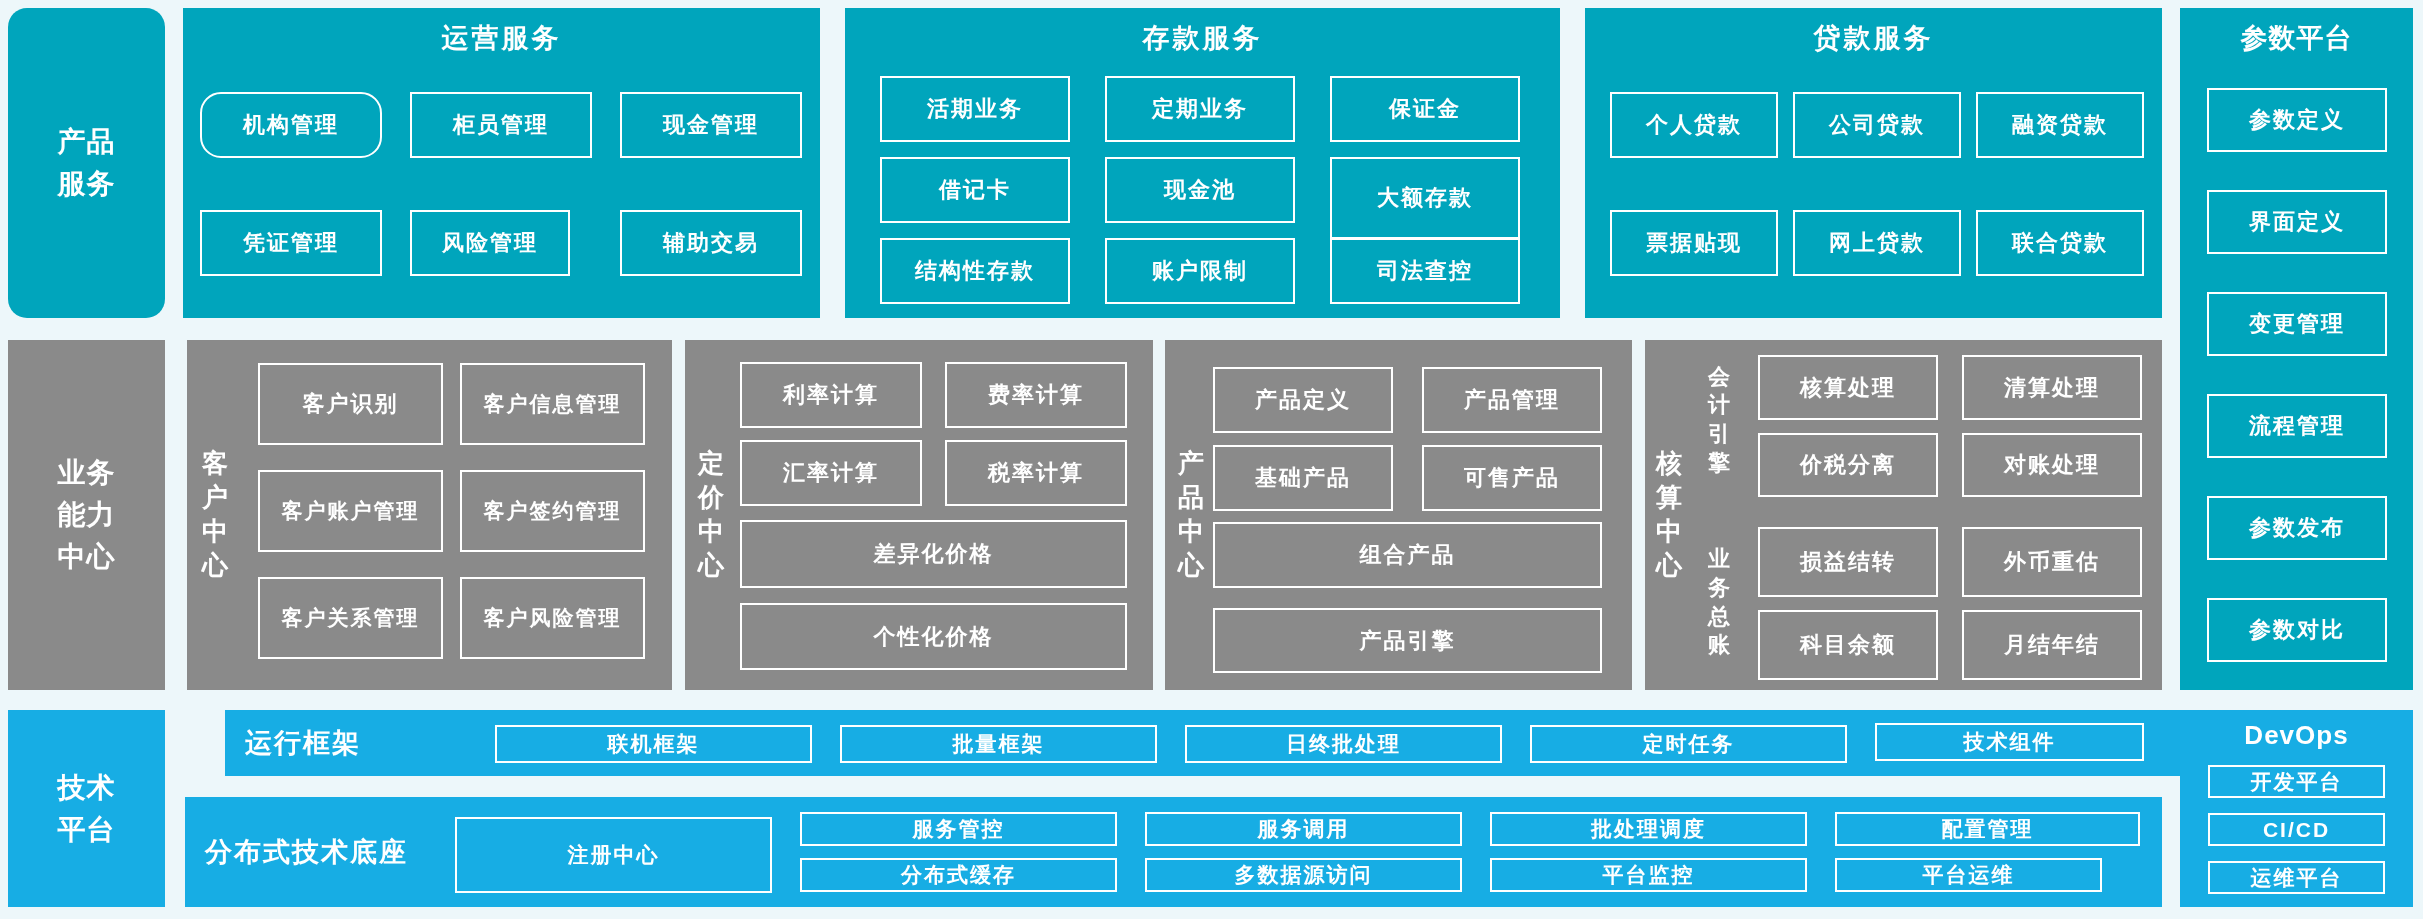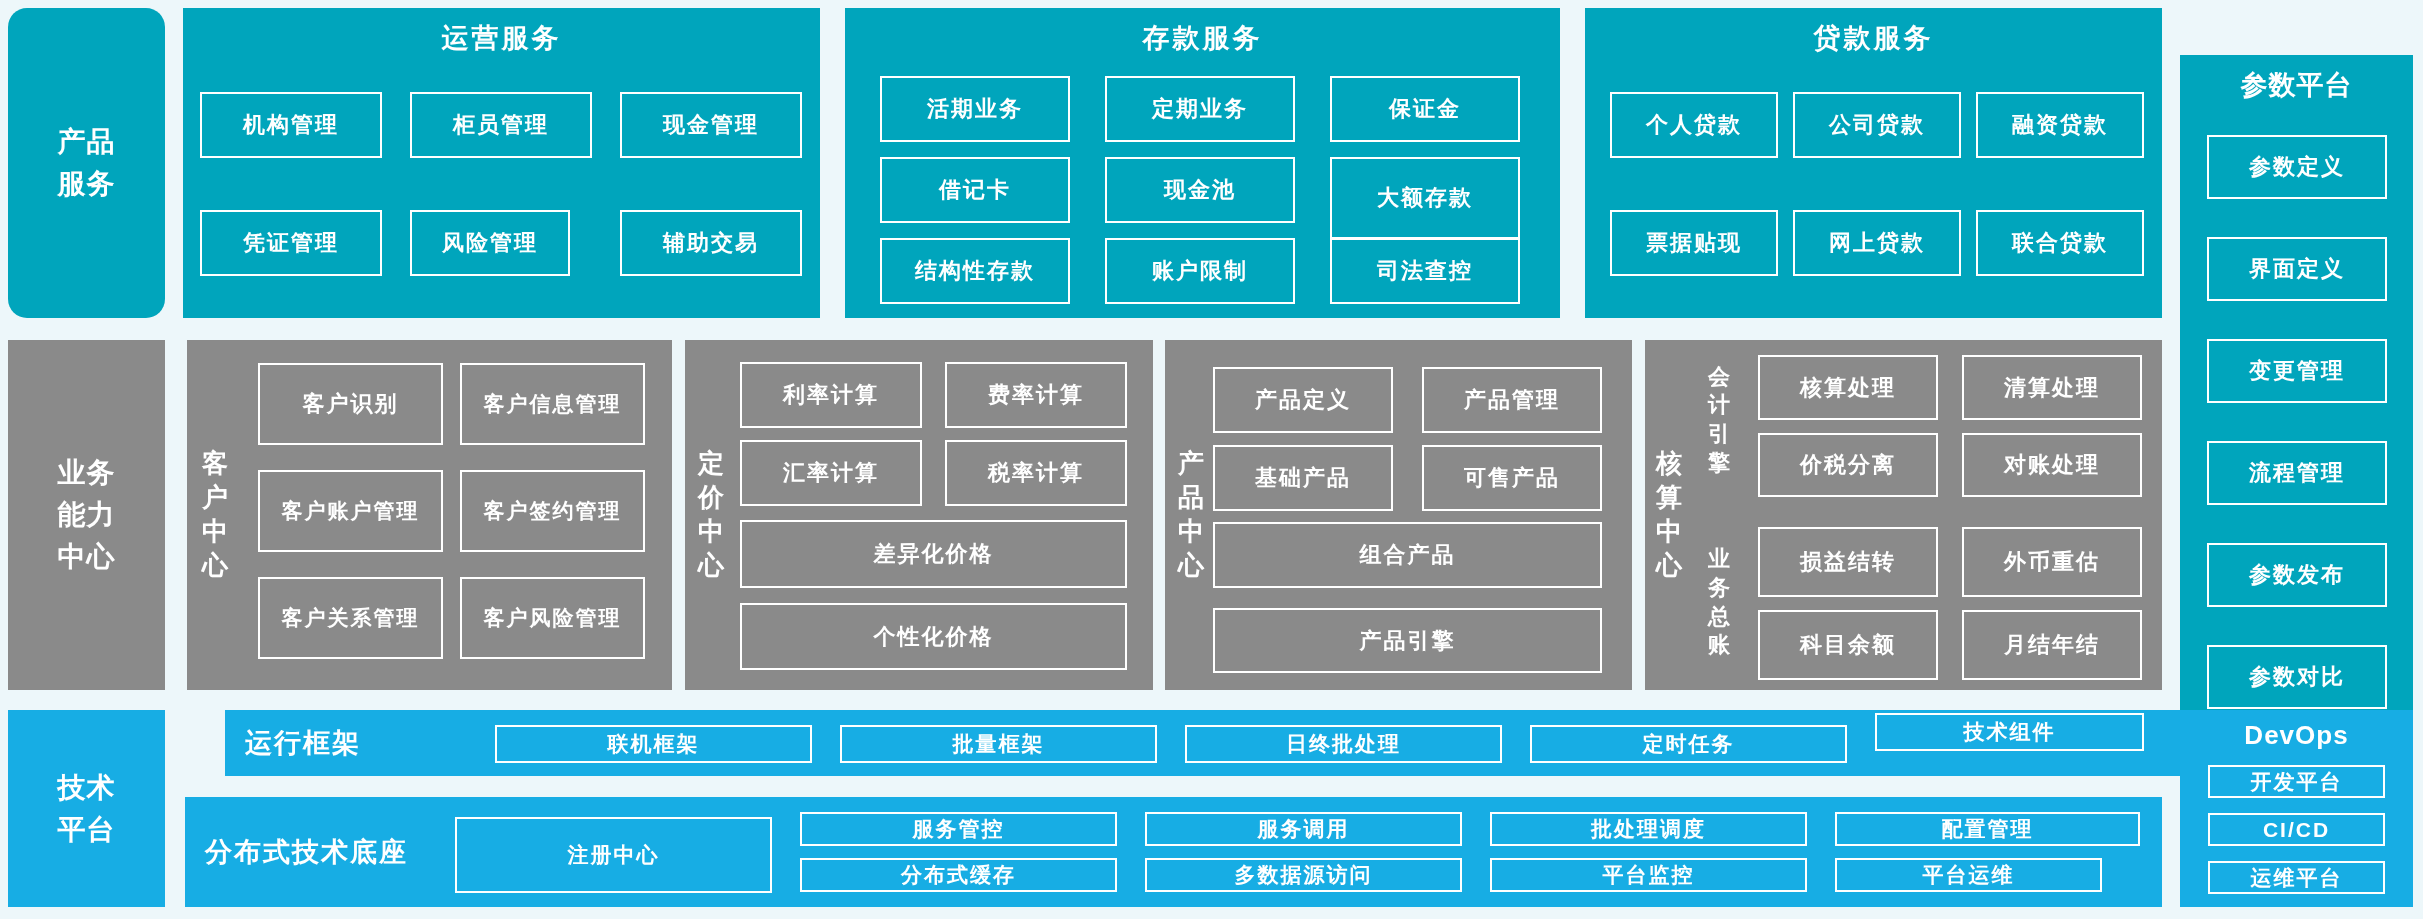--- a/index.html
+++ b/index.html
@@ -54,21 +54,21 @@
   <div class="side-label teal" style="top:8px;height:310px;border-radius:19px;"><span>产品
 服务</span></div>
   <div class="side-label gray" style="top:340px;height:350px;"><span>业务
 能力
 中心</span></div>
   <div class="side-label blue" style="top:710px;height:197px;"><span>技术
 平台</span></div>
 
   <div class="section teal" style="left:183px;top:8px;width:637px;height:310px;">
     <div class="sec-title">运营服务</div>
-    <div class="box" style="left:17px;top:84px;width:182px;height:66px;">机构管理</div>
+    <div class="box" style="left:17px;top:84px;width:182px;height:66px;border-radius:21px;">机构管理</div>
     <div class="box" style="left:227px;top:84px;width:182px;height:66px;">柜员管理</div>
     <div class="box" style="left:437px;top:84px;width:182px;height:66px;">现金管理</div>
     <div class="box" style="left:17px;top:202px;width:182px;height:66px;">凭证管理</div>
     <div class="box" style="left:227px;top:202px;width:160px;height:66px;">风险管理</div>
     <div class="box" style="left:437px;top:202px;width:182px;height:66px;">辅助交易</div>
   </div>
 
   <div class="section teal" style="left:845px;top:8px;width:715px;height:310px;">
     <div class="sec-title">存款服务</div>
     <div class="box" style="left:35px;top:68px;width:190px;height:66px;">活期业务</div>
@@ -85,21 +85,21 @@
   <div class="section teal" style="left:1585px;top:8px;width:577px;height:310px;">
     <div class="sec-title">贷款服务</div>
     <div class="box" style="left:25px;top:84px;width:168px;height:66px;">个人贷款</div>
     <div class="box" style="left:208px;top:84px;width:168px;height:66px;">公司贷款</div>
     <div class="box" style="left:391px;top:84px;width:168px;height:66px;">融资贷款</div>
     <div class="box" style="left:25px;top:202px;width:168px;height:66px;text-align:center;">票据贴现</div>
     <div class="box" style="left:208px;top:202px;width:168px;height:66px;">网上贷款</div>
     <div class="box" style="left:391px;top:202px;width:168px;height:66px;">联合贷款</div>
   </div>
 
-  <div class="section teal" style="left:2180px;top:8px;width:233px;height:682px;margin-top:47px;">
+  <div class="section teal" style="left:2180px;top:8px;width:233px;height:682px;">
     <div class="sec-title" style="letter-spacing:1px;">参数平台</div>
     <div class="box" style="left:27px;top:80px;width:180px;height:64px;">参数定义</div>
     <div class="box" style="left:27px;top:182px;width:180px;height:64px;">界面定义</div>
     <div class="box" style="left:27px;top:284px;width:180px;height:64px;">变更管理</div>
     <div class="box" style="left:27px;top:386px;width:180px;height:64px;">流程管理</div>
     <div class="box" style="left:27px;top:488px;width:180px;height:64px;">参数发布</div>
     <div class="box" style="left:27px;top:590px;width:180px;height:64px;">参数对比</div>
   </div>
 
   <div class="section gray" style="left:187px;top:340px;width:485px;height:350px;">
@@ -157,21 +157,21 @@
     <div class="box" style="left:113px;top:270px;width:180px;height:70px;">科目余额</div>
     <div class="box" style="left:317px;top:270px;width:180px;height:70px;">月结年结</div>
   </div>
 
   <div class="section blue" style="left:185px;top:710px;width:1977px;height:66px;margin-left:40px;">
     <div class="bar-label">运行框架</div>
     <div class="box thin" style="left:270px;top:15px;width:317px;height:38px;">联机框架</div>
     <div class="box thin" style="left:615px;top:15px;width:317px;height:38px;">批量框架</div>
     <div class="box thin" style="left:960px;top:15px;width:317px;height:38px;">日终批处理</div>
     <div class="box thin" style="left:1305px;top:15px;width:317px;height:38px;">定时任务</div>
-    <div class="box thin" style="left:1650px;top:3px;width:269px;height:38px;">技术组件</div>
+    <div class="box thin" style="left:1650px;top:13px;width:269px;height:38px;">技术组件</div>
   </div>
 
   <div class="section blue" style="left:185px;top:797px;width:1977px;height:110px;">
     <div class="bar-label">分布式技术底座</div>
     <div class="box thin" style="left:270px;top:20px;width:317px;height:76px;">注册中心</div>
     <div class="box thin" style="left:615px;top:15px;width:317px;height:34px;">服务管控</div>
     <div class="box thin" style="left:615px;top:61px;width:317px;height:34px;">分布式缓存</div>
     <div class="box thin" style="left:960px;top:15px;width:317px;height:34px;">服务调用</div>
     <div class="box thin" style="left:960px;top:61px;width:317px;height:34px;">多数据源访问</div>
     <div class="box thin" style="left:1305px;top:15px;width:317px;height:34px;">批处理调度</div>

